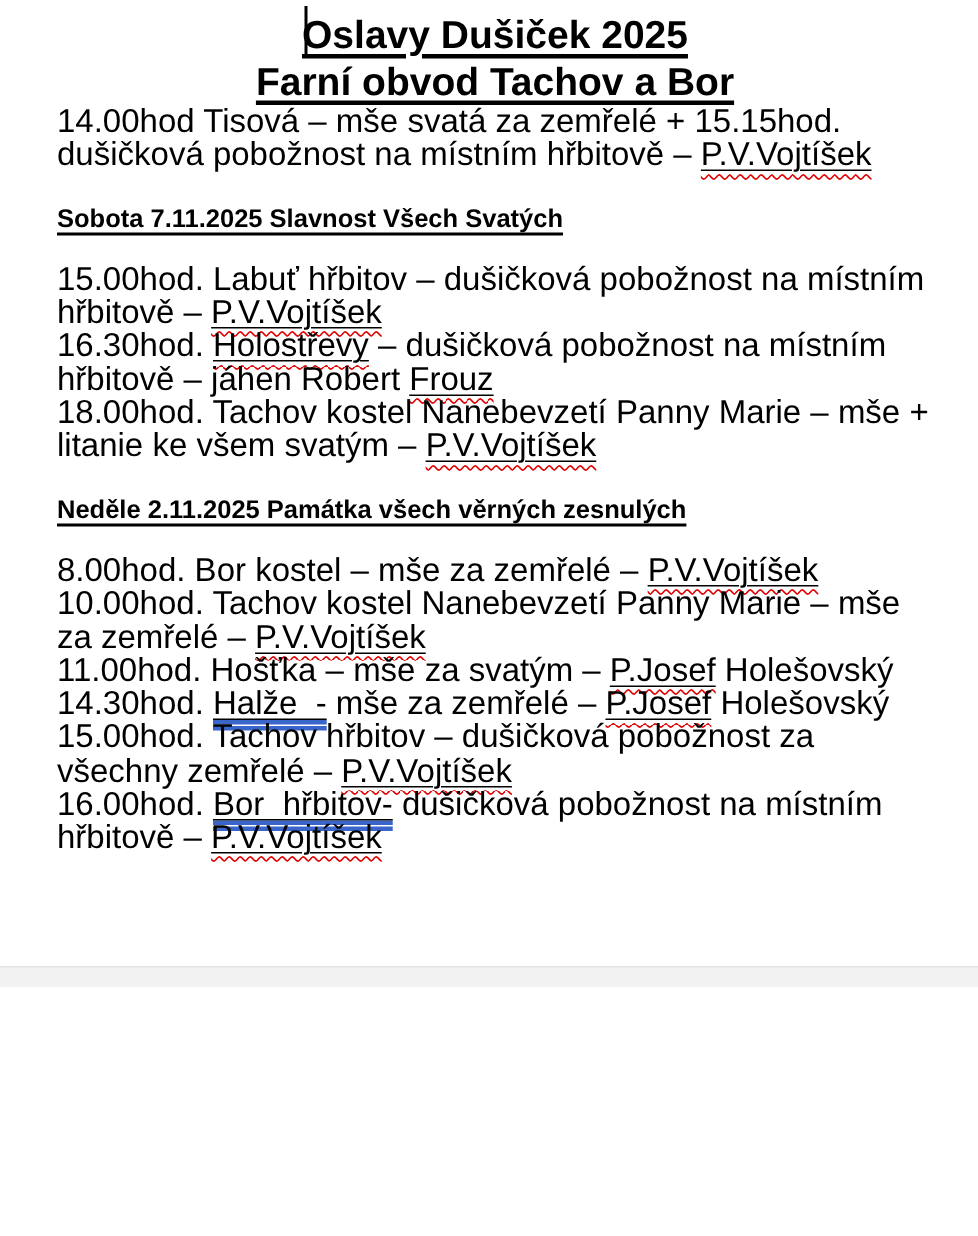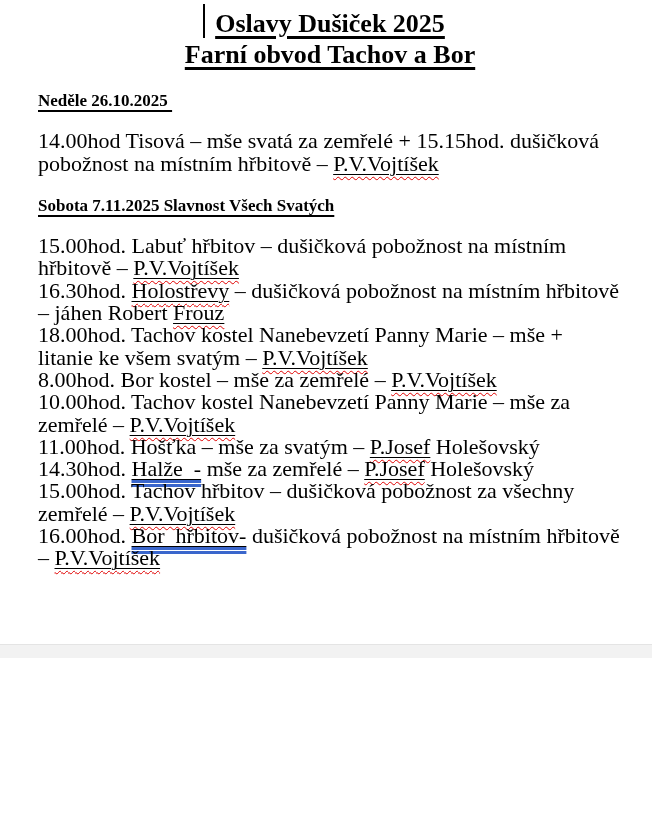--- a/index.html
+++ b/index.html
@@ -2,21 +2,21 @@
 <html><head>
 <meta charset="utf-8">
 <style>
   html, body { margin: 0; padding: 0; background: #ffffff; }
   .page {
     position: relative;
     width: 652px;
     height: 658px;
     background: var(--page-bg, #ffffff);
     overflow: hidden;
-    font-family: Liberation Serif, serif;
+    font-family: Liberation Sans, sans-serif;
     color: var(--text-color, #000000);
   }
   .content { padding: 8px 30px 0 38px; }
 
   .title {
     text-align: center;
     font-weight: bold;
     font-size: 26px;
     line-height: 31px;
     margin: 0;
@@ -93,26 +93,26 @@
 <body>
 
 <div class="page" style="--text-color: #000000; --page-bg: #ffffff; --spell-color: #e00000; --gram-color: #3a66cc; --footer-bg: #f2f2f2;">
   <div class="caret"></div>
 
   <div class="content">
     <p class="title"><span class="u-title">Oslavy Dušiček 2025</span></p>
     <p class="title"><span class="u-title">Farní obvod Tachov a Bor</span></p>
 
     <div id="doc-body">
-        <p class="heading"><span class="heading-text">Neděle 26.10.2025&nbsp;</span></p>
         <p class="line"><span class="run">14.00hod Tisová – mše svatá za zemřelé + 15.15hod. dušičková pobožnost na místním hřbitově – </span><span class="flag-spell"><span class="u">P.V.Vojtíšek</span></span></p>
         <p class="heading"><span class="heading-text">Sobota 7.11.2025 Slavnost Všech Svatých</span></p>
         <p class="line"><span class="run">15.00hod. Labuť hřbitov – dušičková pobožnost na místním hřbitově – </span><span class="flag-spell"><span class="u">P.V.Vojtíšek</span></span></p>
         <p class="line"><span class="run">16.30hod. </span><span class="flag-spell"><span class="u">Holostřevy</span></span><span class="run"> – dušičková pobožnost na místním hřbitově – jáhen Robert </span><span class="flag-spell"><span class="u">Frouz</span></span></p>
         <p class="line"><span class="run">18.00hod. Tachov kostel Nanebevzetí Panny Marie – mše + litanie ke všem svatým – </span><span class="flag-spell"><span class="u">P.V.Vojtíšek</span></span></p>
+        <p class="heading"><span class="heading-text">Neděle 2.11.2025 Památka všech věrných zesnulých</span></p>
         <p class="line"><span class="run">8.00hod. Bor kostel – mše za zemřelé – </span><span class="flag-spell"><span class="u">P.V.Vojtíšek</span></span></p>
         <p class="line"><span class="run">10.00hod. Tachov kostel Nanebevzetí Panny Marie – mše za zemřelé – </span><span class="flag-spell"><span class="u">P.V.Vojtíšek</span></span></p>
         <p class="line"><span class="run">11.00hod. Hošťka – mše za svatým – </span><span class="flag-spell"><span class="u">P.Josef</span></span><span class="run"> Holešovský</span></p>
         <p class="line"><span class="run">14.30hod. </span><span class="flag-gram"><span class="u">Halže  -</span></span><span class="run"> mše za zemřelé – </span><span class="flag-spell"><span class="u">P.Josef</span></span><span class="run"> Holešovský</span></p>
         <p class="line"><span class="run">15.00hod. Tachov hřbitov – dušičková pobožnost za všechny zemřelé – </span><span class="flag-spell"><span class="u">P.V.Vojtíšek</span></span></p>
         <p class="line"><span class="run">16.00hod. </span><span class="flag-gram"><span class="u">Bor  hřbitov-</span></span><span class="run"> dušičková pobožnost na místním hřbitově – </span><span class="flag-spell"><span class="u">P.V.Vojtíšek</span></span></p>
       </div>
   </div>
 
   <div class="footer-strip"></div>

